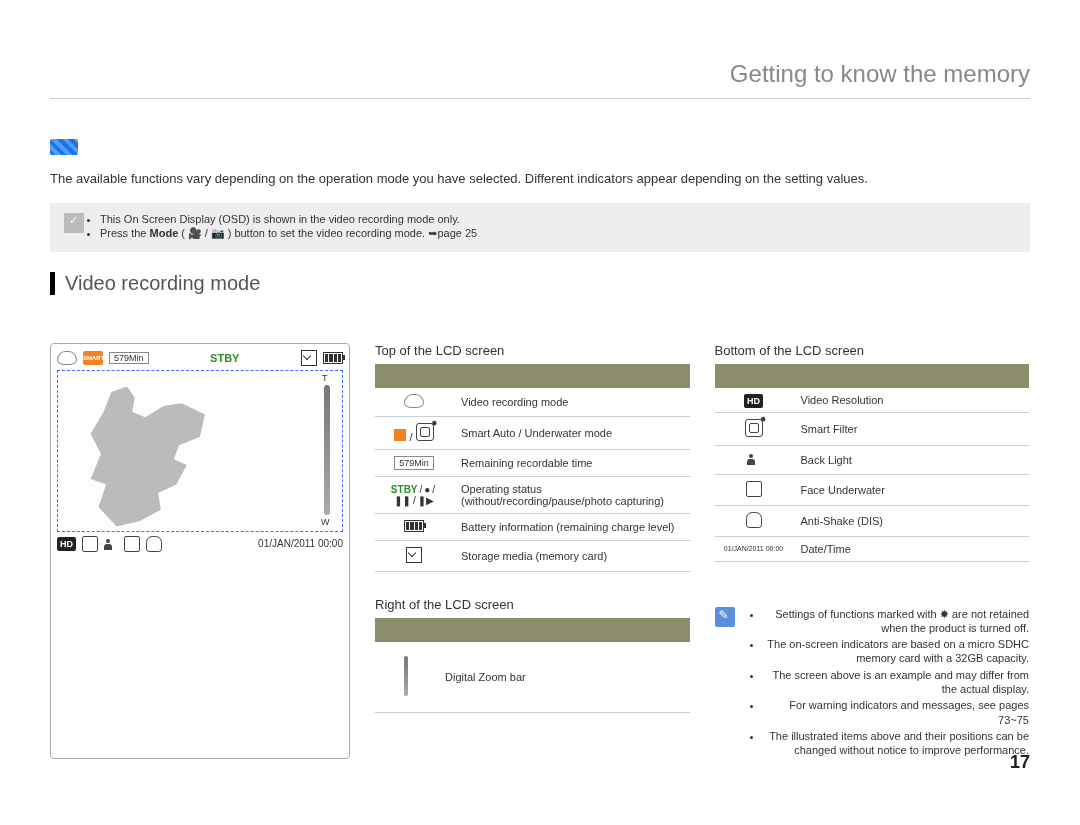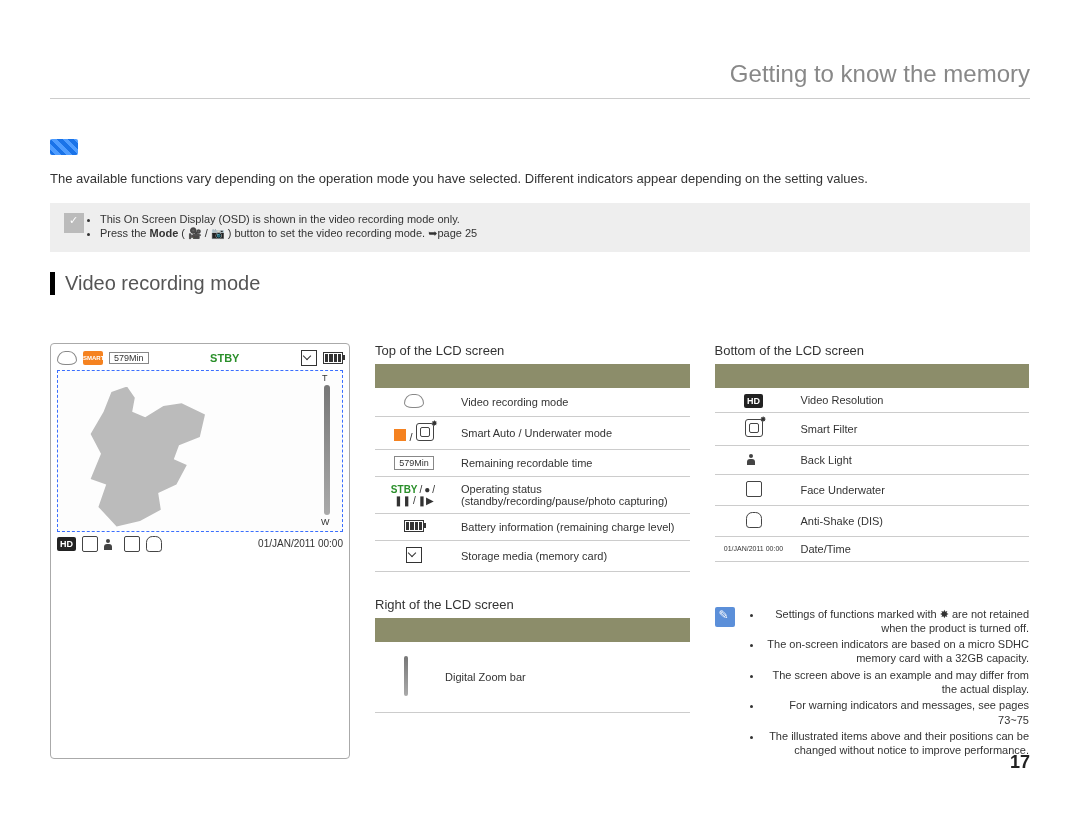--- a/index.html
+++ b/index.html
@@ -256,21 +256,21 @@
           <td>Smart Auto / Underwater mode</td>
         </tr>
         <tr>
           <td><span class="ico-box">579Min</span></td>
           <td>Remaining recordable time</td>
         </tr>
         <tr>
           <td class="status">
             <span class="s">STBY</span><span class="sep">/</span><span>●</span><span class="sep">/</span><span>❚❚</span><span class="sep">/</span><span>❚▶</span>
           </td>
-          <td>Operating status (standby/recording/pause/photo capturing)</td>
+          <td>Operating status (without/recording/pause/photo capturing)</td>
         </tr>
         <tr>
           <td><span class="batt"><span class="cells">
                     <span></span>
                     <span></span>
                     <span></span>
                     <span></span>
                   </span></span></td>
           <td>Battery information (remaining charge level)</td>
         </tr>

